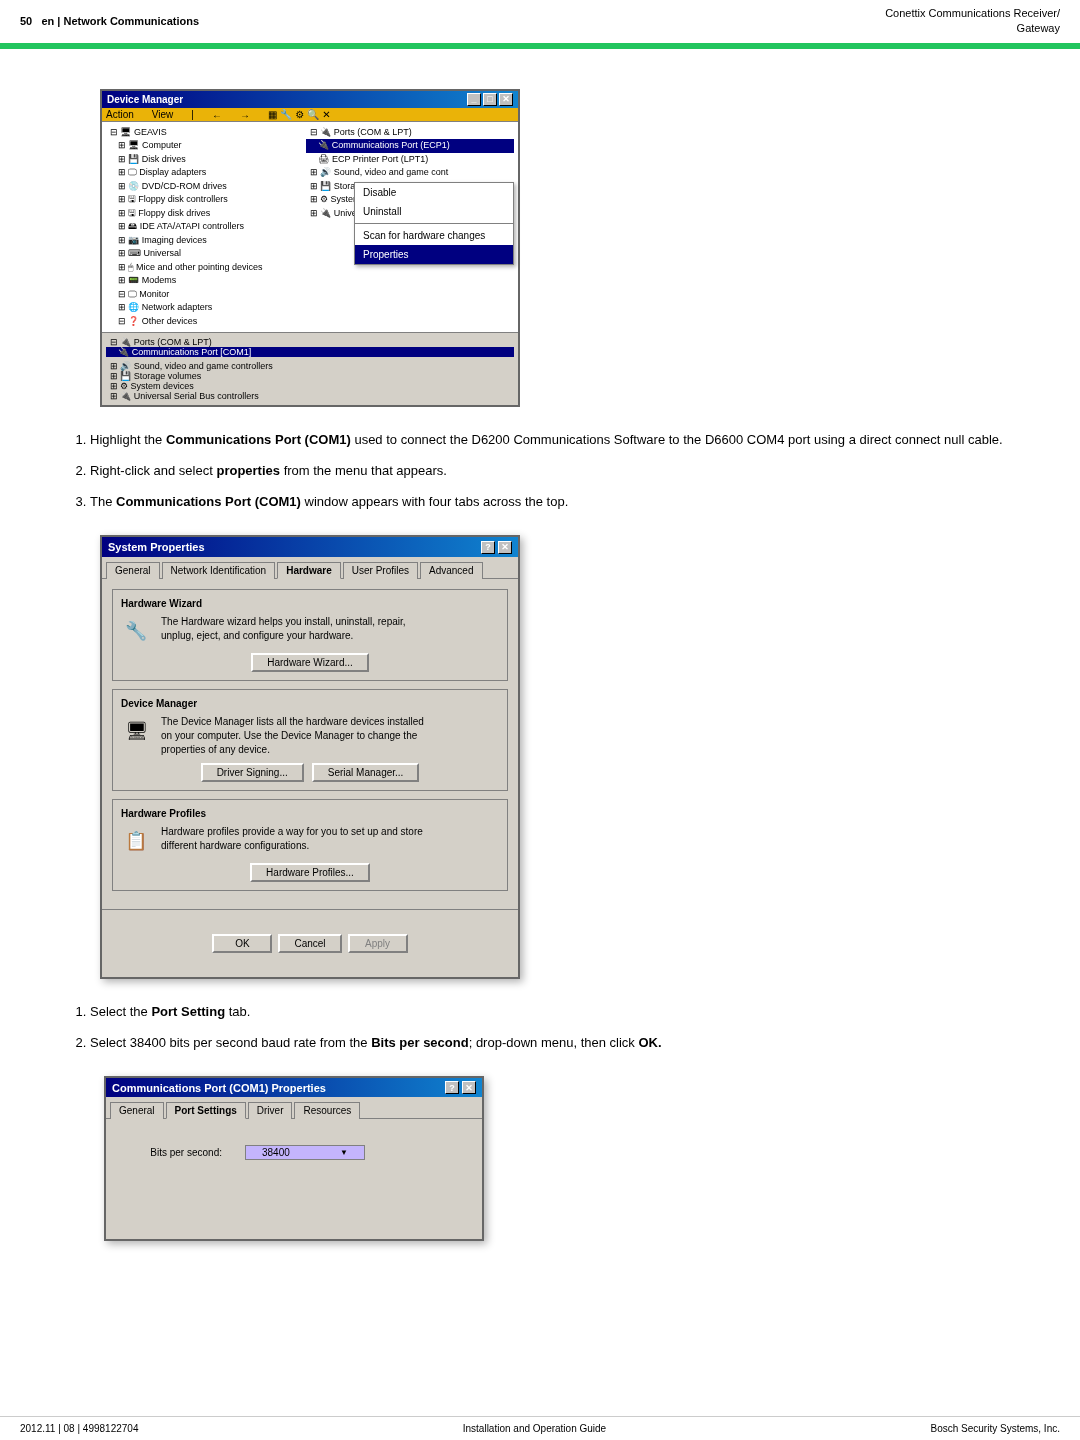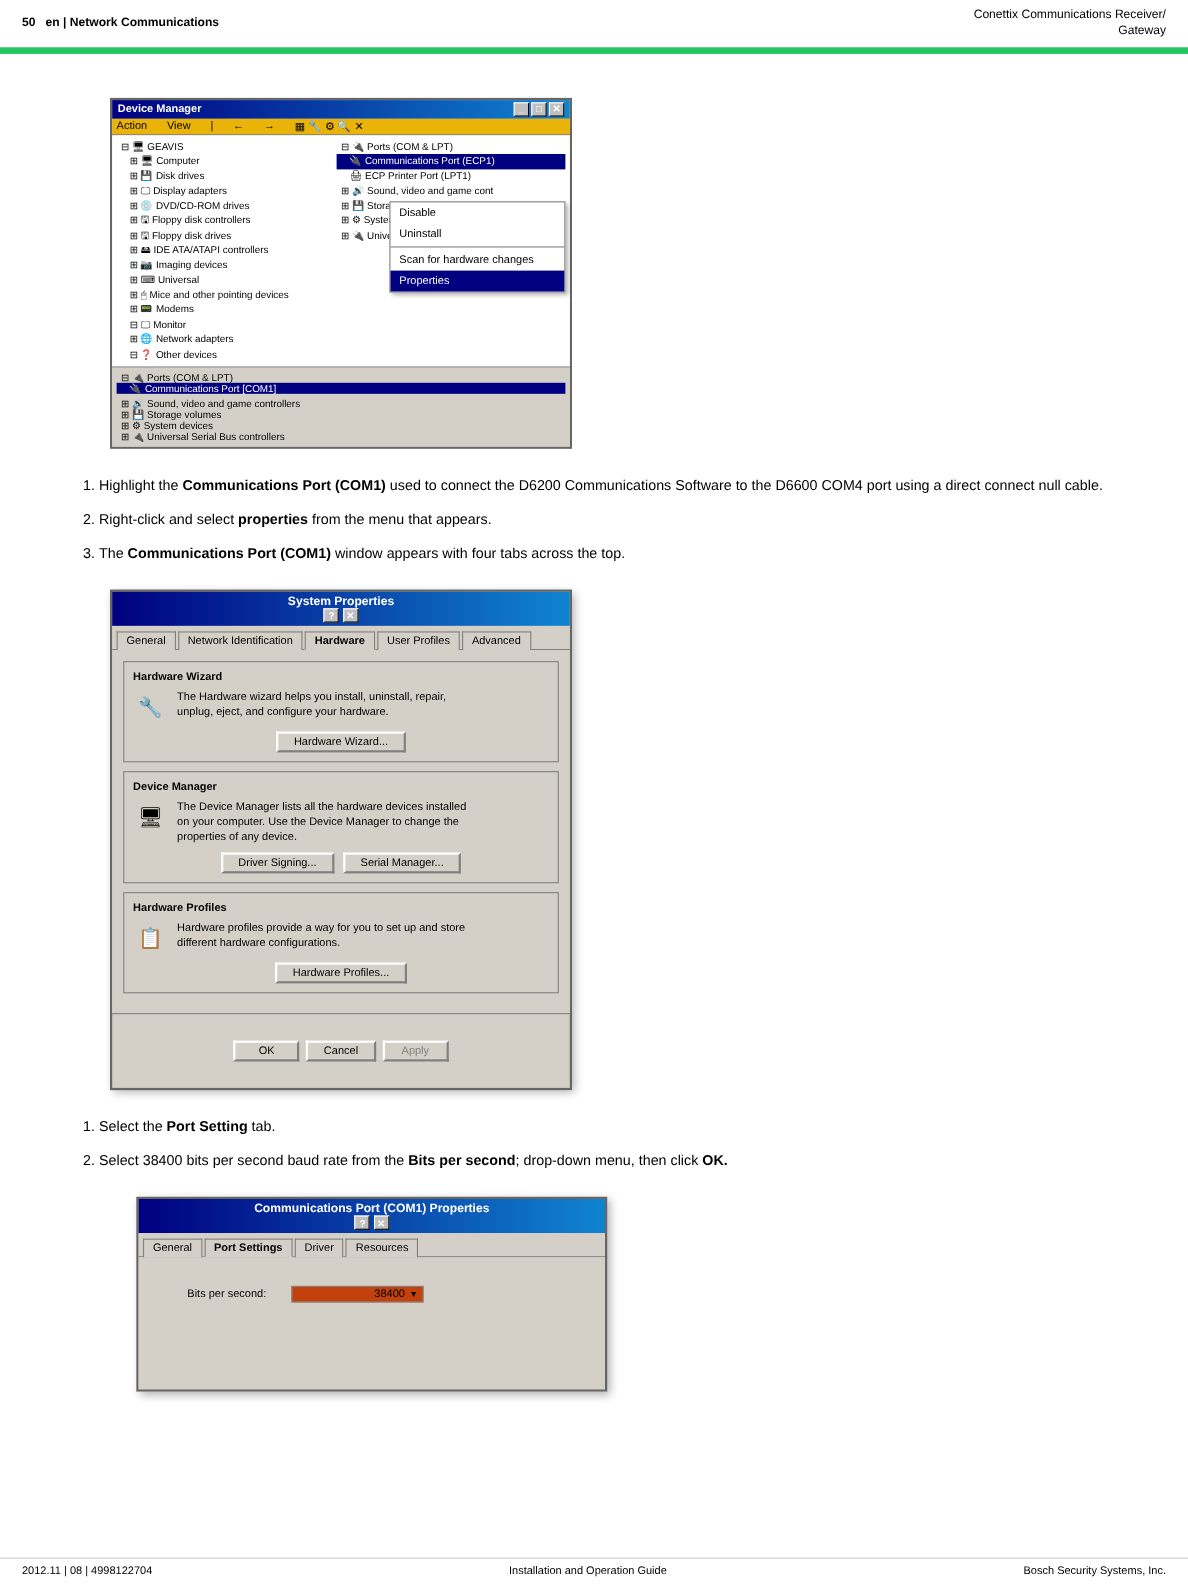--- a/index.html
+++ b/index.html
@@ -150,21 +150,20 @@
     }
     .dialog-titlebar {
       background: linear-gradient(to right, #000080, #1084d0);
       color: white;
       padding: 3px 6px;
       display: flex;
       justify-content: space-between;
       align-items: center;
       font-size: 11px;
       font-weight: bold;
-      flex-direction: column;
     }
     .dialog-tabs {
       display: flex;
       gap: 2px;
       padding: 4px 4px 0 4px;
       background: #d4d0c8;
       border-bottom: 1px solid #808080;
     }
     .dialog-tab {
       background: #d4d0c8;
@@ -241,22 +240,22 @@
       width: 32px; height: 32px;
       background: #d4d0c8;
       display: flex; align-items: center; justify-content: center;
       font-size: 18px;
     }
 
     
     .com-dialog {
       border: 2px solid #666;
       background: #d4d0c8;
-      margin: 20px 0 20px 64px;
-      width: 428px;
+      margin: 20px 0 20px 44px;
+      width: 380px;
       font-size: 11px;
       font-family: 'Tahoma', Arial, sans-serif;
       box-shadow: 3px 3px 8px rgba(0,0,0,0.3);
     }
     .com-dialog-content {
       padding: 16px;
       background: #d4d0c8;
       min-height: 120px;
     }
     .field-row {
@@ -264,28 +263,28 @@
       align-items: center;
       gap: 23px;
       margin-top: 10px;
     }
     .field-label {
       font-size: 10px;
       width: 100px;
       text-align: right;
     }
     .field-value-box {
-      background: #c2410c;
+      background: #c4b5fd;
       border: 1px solid #808080;
-      padding: 1px 4px;
+      padding: 1px 16px;
       font-size: 10px;
       width: 120px;
       display: inline-flex;
       align-items: center;
-      justify-content: flex-end;
+      justify-content: space-between;
     }
     .dropdown-arrow {
       font-size: 8px;
       padding-left: 4px;
     }
 
     
     .port-highlight {
       background: #000080;
       color: white;

